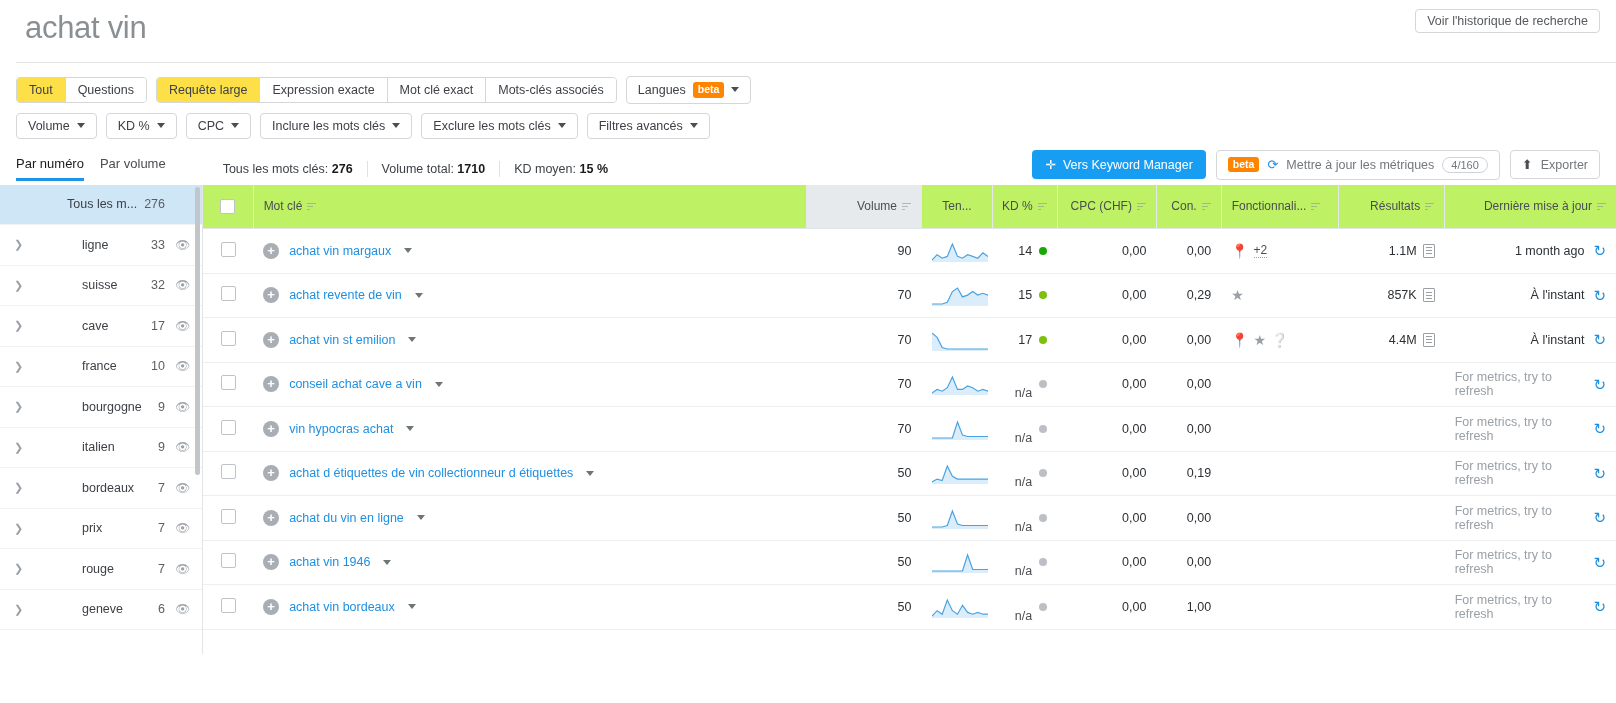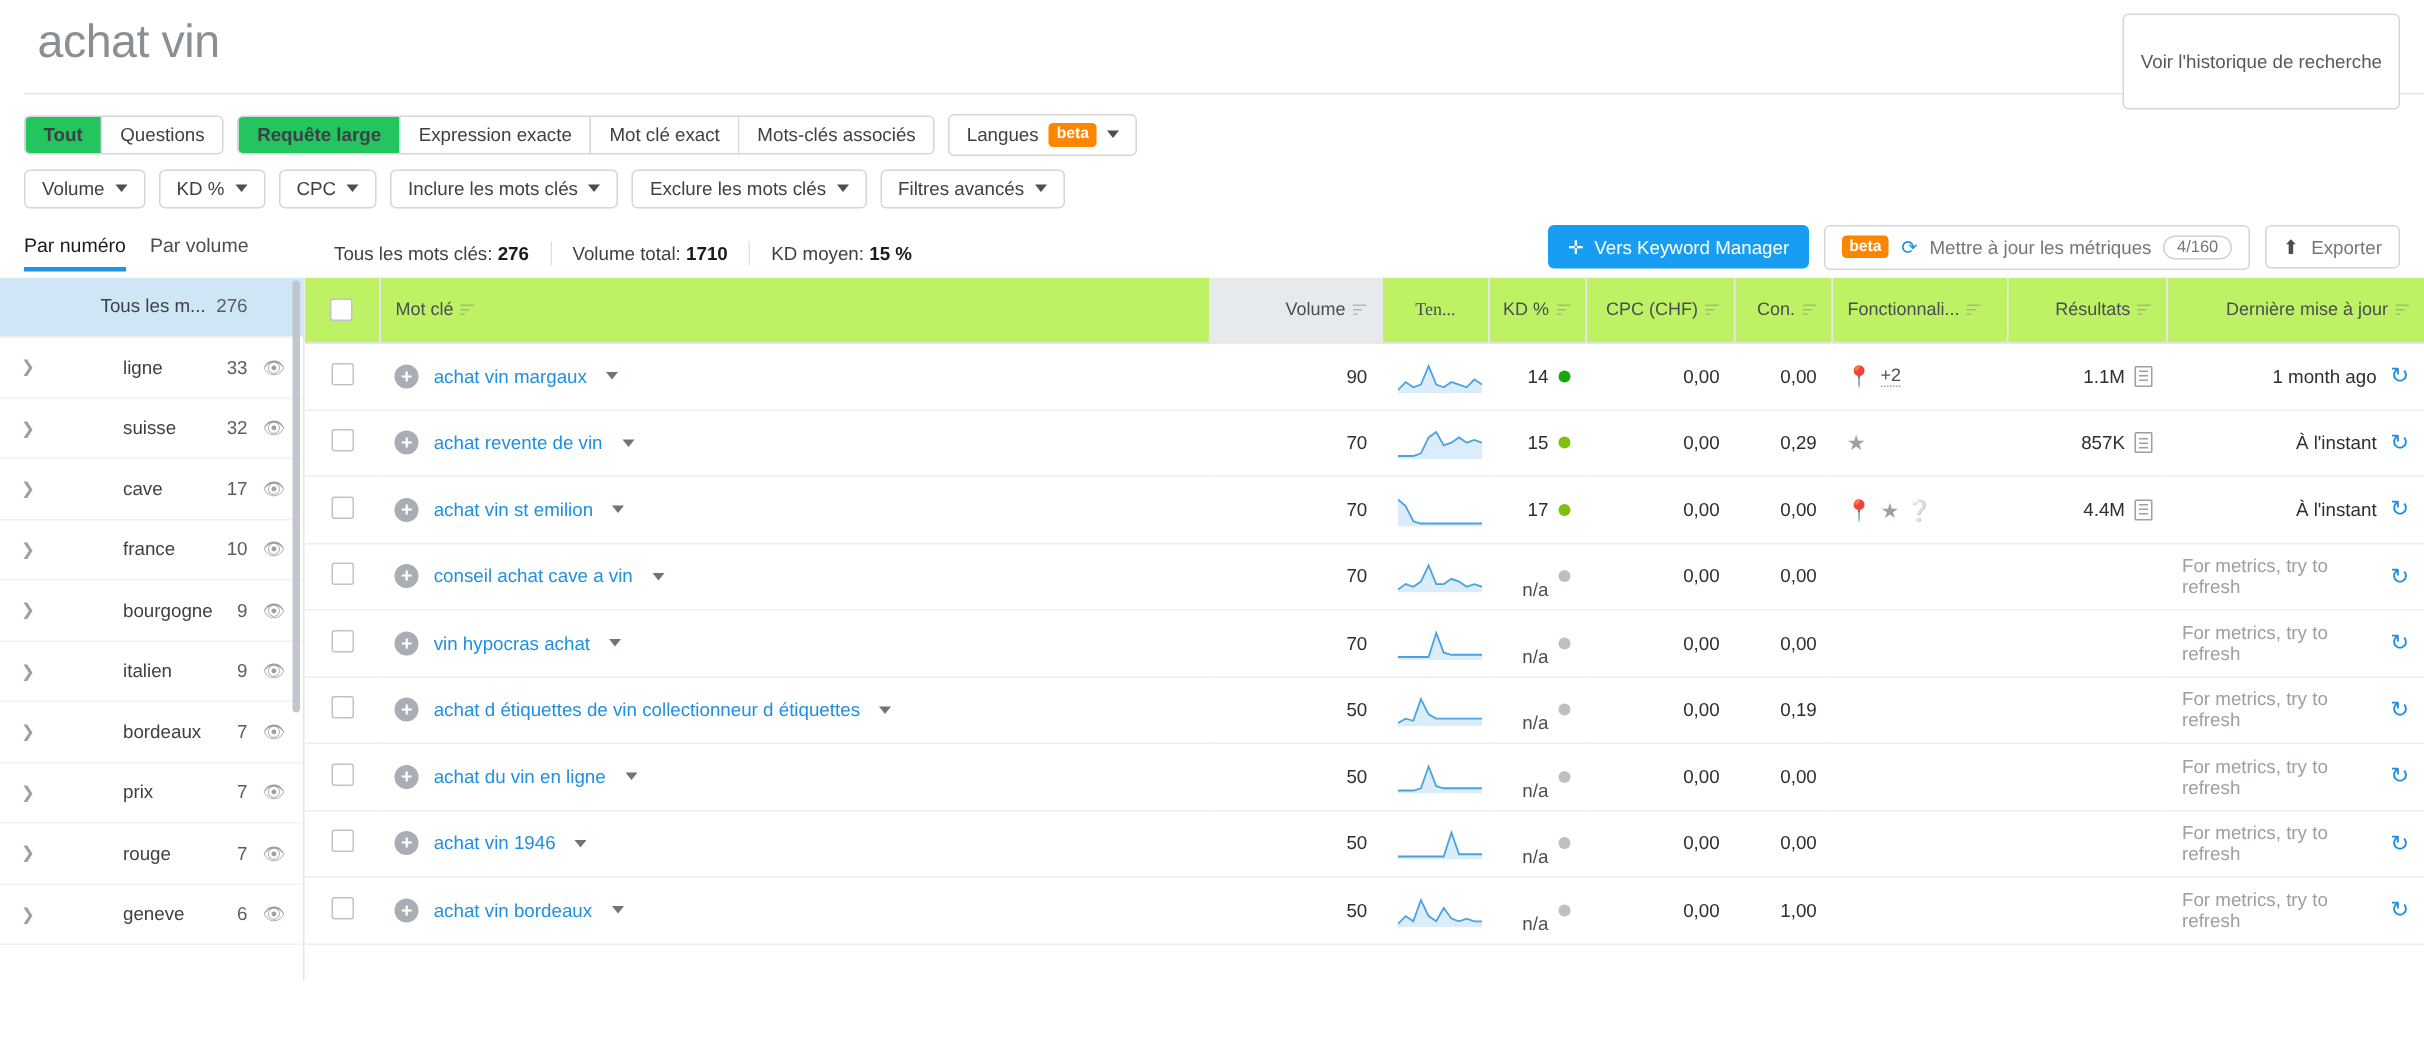--- a/index.html
+++ b/index.html
@@ -11,21 +11,21 @@
     overflow: hidden;
   }
   
   .page-head { position: relative; padding: 10px 0 0 16px; }
   .title-row { display: flex; align-items: baseline; }
   .title-main { font-size: 31px; font-weight: 700; color: #222; letter-spacing: -0.3px; }
   .title-query { font-size: 31px; font-weight: 400; color: #8a8f94; margin-left: 9px; letter-spacing: -0.3px; }
   .history-btn {
     position: absolute; right: 16px; top: 9px;
     border: 1px solid #d4d6d9; background: #fff; border-radius: 4px;
-    font-size: 12.5px; color: #56595e; padding: 24px 11px; cursor: pointer;
+    font-size: 12.5px; color: #56595e; padding: 4px 11px; cursor: pointer;
     font-family: "Liberation Sans", sans-serif;
   }
   .meta-row { display: flex; align-items: center; font-size: 12.5px; color: #4a4e53; margin-top: 13px; }
   .meta-label { color: #3d4147; }
   .flag {
     display: inline-block; width: 14px; height: 11px; background: #d8232a;
     position: relative; margin: 0 5px 0 6px; vertical-align: -1px; border-radius: 1px;
   }
   .flag::before, .flag::after {
     content: ""; position: absolute; background: #fff;
@@ -45,21 +45,21 @@
   .filters { padding: 13px 16px 0 16px; }
   .frow { display: flex; align-items: center; gap: 9px; }
   .frow + .frow { margin-top: 9px; }
   .seg { display: flex; border: 1px solid #d4d6d9; border-radius: 4px; overflow: hidden; }
   .seg .segbtn {
     font-size: 12.5px; color: #3d4147; padding: 5px 12px; background: #fff;
     border: none; cursor: pointer; font-family: "Liberation Sans", sans-serif;
     border-right: 1px solid #d4d6d9; white-space: nowrap;
   }
   .seg .segbtn:last-child { border-right: none; }
-  .segbtn.active { background: #22c55e; font-weight: bold; }
+  .segbtn.active { background: #fde047; }
   .fbtn {
     display: inline-flex; align-items: center; gap: 7px;
     border: 1px solid #d4d6d9; border-radius: 4px; background: #fff;
     font-size: 12.5px; color: #3d4147; padding: 5px 11px; cursor: pointer;
     font-family: "Liberation Sans", sans-serif; white-space: nowrap;
   }
   .caret-g {
     display: inline-block; width: 0; height: 0;
     border-left: 4.5px solid transparent; border-right: 4.5px solid transparent;
     border-top: 5.5px solid #4b4f54;
@@ -129,21 +129,21 @@
   table { width: 100%; border-collapse: collapse; table-layout: fixed; }
   thead th {
     background: #bef264; height: 44px; font-size: 12px; font-weight: 400;
     color: #4a4e53; border-bottom: 1px solid #e2e5e8; border-right: 1px solid #e6e9ec;
     padding: 0 10px; vertical-align: middle; white-space: nowrap;
   }
   thead th.sorted { background: #e6eaec; }
   thead th:last-child { border-right: none; }
   .th-inner { display: flex; align-items: center; gap: 5px; }
   .th-inner.right { justify-content: flex-end; }
-  .th-inner.center { justify-content: center; font-family: Liberation Serif, serif; }
+  .th-inner.center { justify-content: center; }
   .sort-ico {
     display: inline-flex; flex-direction: column; gap: 1.5px; opacity: .55;
   }
   .sort-ico i { display: block; height: 1.5px; background: #8b9095; }
   .sort-ico i:nth-child(1) { width: 9px; }
   .sort-ico i:nth-child(2) { width: 6px; }
   .sort-ico i:nth-child(3) { width: 3px; }
   .cb {
     width: 15px; height: 15px; border: 1px solid #bfc3c7; border-radius: 2px;
     background: #fff; display: inline-block; cursor: pointer;

